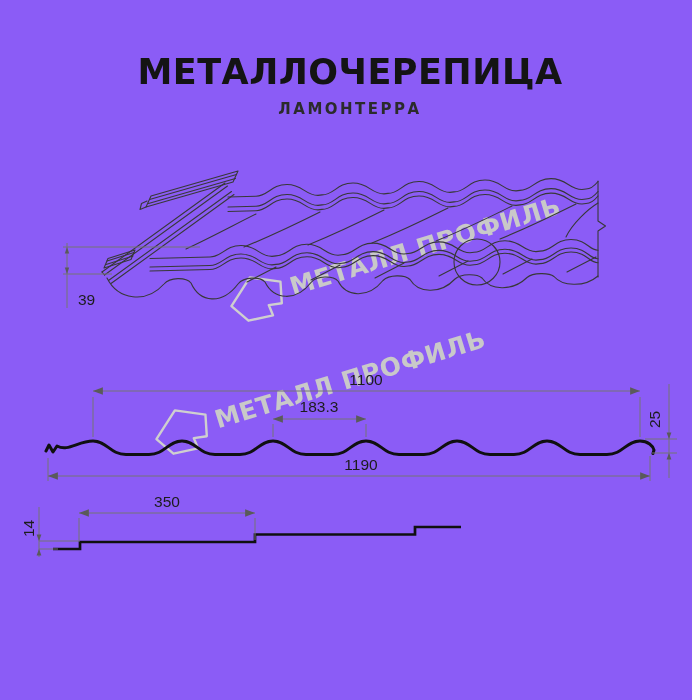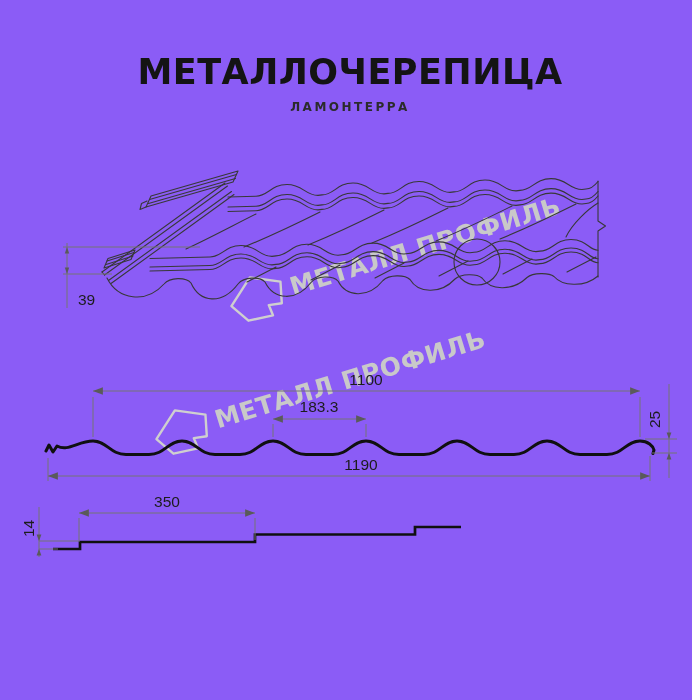--- a/index.html
+++ b/index.html
@@ -6,21 +6,21 @@
   .page{
     position:relative;width:692px;height:700px;background:#8b5cf6;
     font-family:"DejaVu Sans", sans-serif;overflow:hidden;
   }
   .hdr{position:absolute;top:0;left:0;width:700px;text-align:center;}
   .title{
     margin:52px 0 0 0;font-size:35px;font-weight:800;letter-spacing:.5px;
     color:#141414;font-family:"DejaVu Sans", sans-serif;
   }
   .subtitle{
-    margin-top:8px;font-size:12px;font-weight:600;letter-spacing:2.5px;
+    margin-top:8px;font-size:15px;font-weight:600;letter-spacing:2.5px;
     color:#2b2b2b;font-family:"DejaVu Sans", sans-serif;
   }
   svg text{
     font-family:"Liberation Sans","DejaVu Sans",sans-serif;
     font-size:15.5px;fill:#1c1c1c;
   }
   svg .wm-text{
     font-family:"DejaVu Sans",sans-serif;font-weight:bold;
     font-size:25px;fill:#c9c9c9;letter-spacing:.5px;
   }

